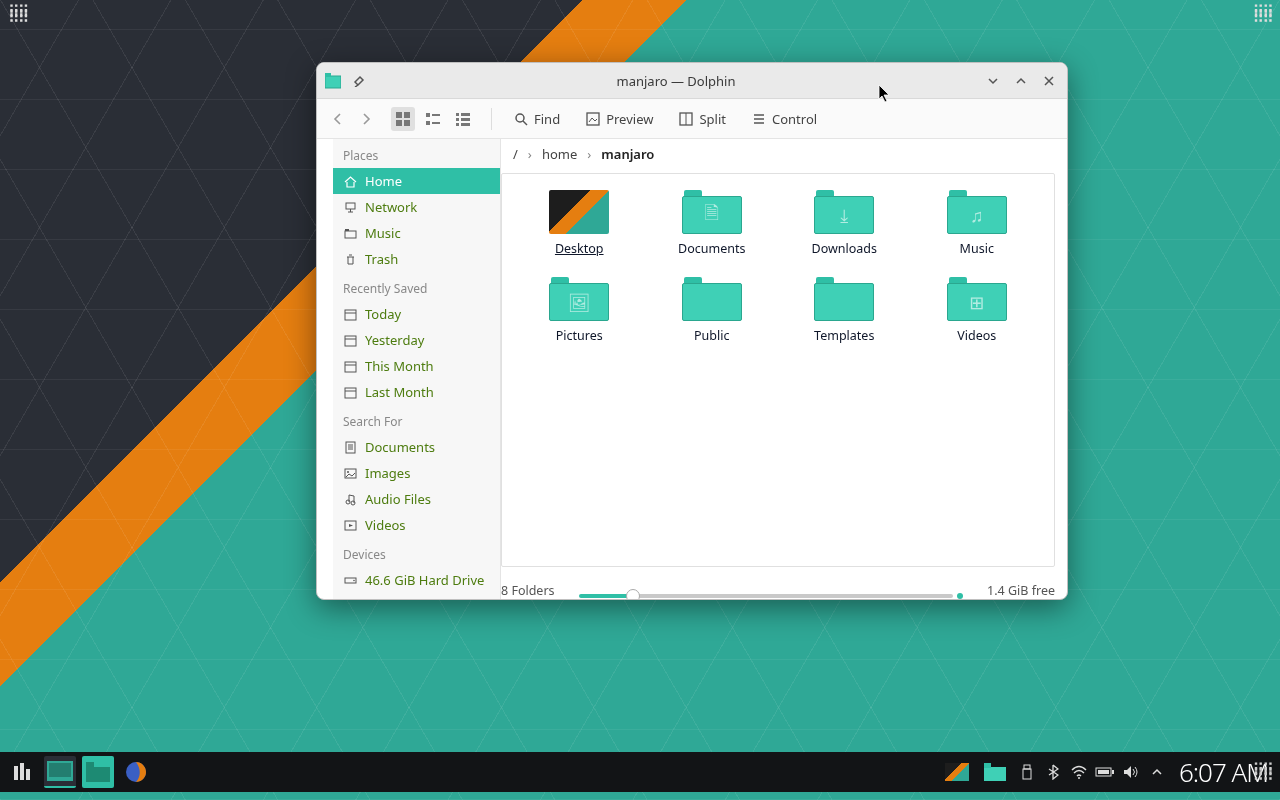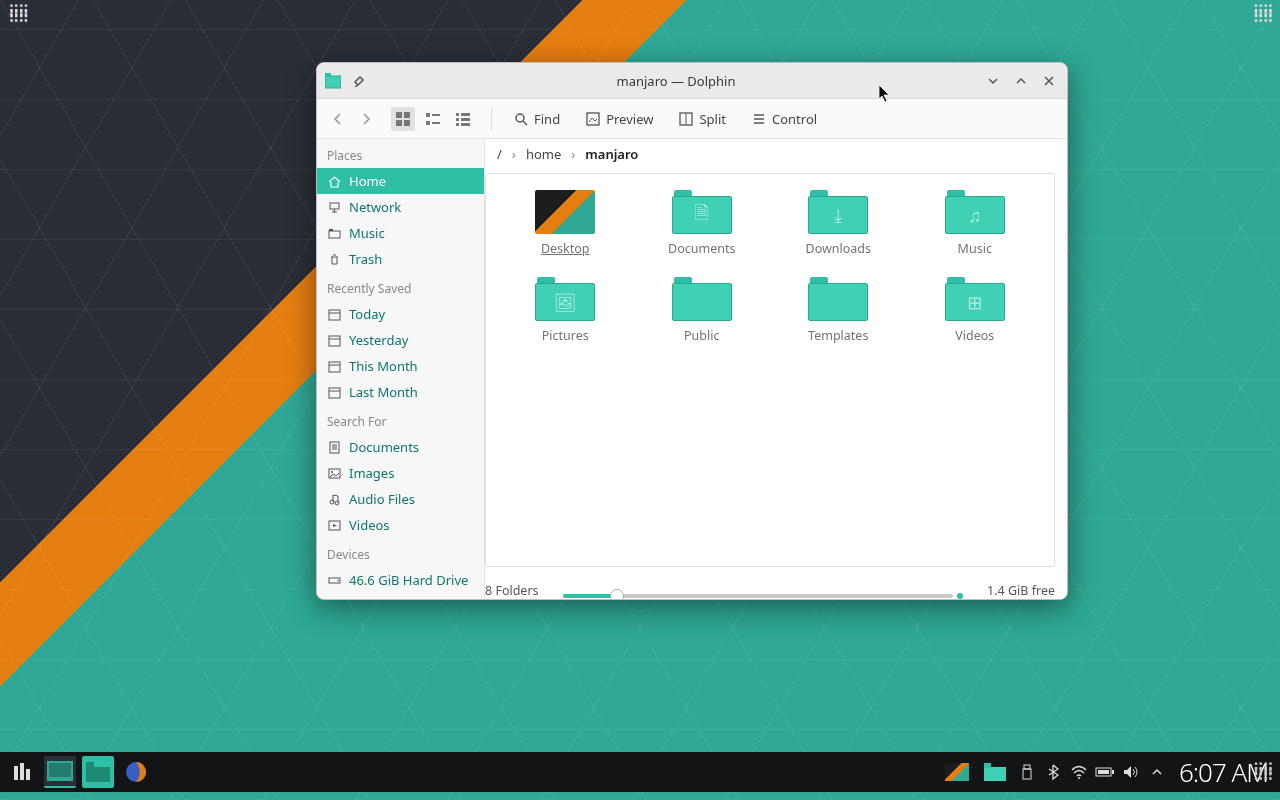--- a/index.html
+++ b/index.html
@@ -38,41 +38,41 @@
 .win-btn { width:20px; height:20px; display:flex; align-items:center; justify-content:center; color:#555; cursor:pointer; font-size:14px; }
 
 .toolbar { height:40px; background:#fafafa; border-bottom:1px solid #e4e4e4; display:flex; align-items:center; padding:0 10px; gap:14px; }
 .tb-group { display:flex; align-items:center; gap:6px; }
 .tb-btn { display:flex; align-items:center; gap:6px; padding:4px 6px; color:#444; font-size:13px; cursor:pointer; border-radius:3px; }
 .tb-btn.icon-only { padding:4px; }
 .tb-btn.active { background:#e0e0e0; }
 .tb-sep { width:1px; height:22px; background:#ddd; margin:0 2px; }
 
 .body { flex:1; display:flex; min-height:0; }
-.sidebar { width:168px; background:#f7f7f7; border-right:1px solid #e4e4e4; overflow-y:auto; padding-bottom:6px; position:relative; }
+.sidebar { width:168px; background:#f7f7f7; border-right:1px solid #e4e4e4; overflow-y:auto; padding-bottom:6px; position:relative;margin-left:16px; }
 .sidebar::-webkit-scrollbar { width:8px; }
 .sidebar::-webkit-scrollbar-thumb { background:#c7c7c7; border-radius:4px; }
 .sb-heading { font-size:12px; color:#888; padding:8px 10px 4px; }
-.sb-item { display:flex; align-items:center; gap:8px; padding:4px 10px; font-size:13px; color:#0f766e; cursor:pointer; }
+.sb-item { display:flex; align-items:center; gap:8px; padding:4px 10px; font-size:13px; color:#4d7c0f; cursor:pointer; }
 .sb-item.selected { background:#2fbfa6; color:#fff; }
 .sb-item .sb-icon { width:14px; height:14px; display:flex; align-items:center; justify-content:center; }
 
 .main { flex:1; display:flex; flex-direction:column; }
 .breadcrumb { height:30px; display:flex; align-items:center; gap:10px; padding:0 12px; font-size:13px; color:#444; }
 .crumb { cursor:pointer; }
 .crumb.current { font-weight:600; color:#222; }
 .crumb-sep { color:#888; }
 
 .file-area { flex:1; border:1px solid #e0e0e0; margin:4px 12px 4px 0; border-radius:2px; padding:16px; display:grid; grid-template-columns:repeat(4,1fr); gap:20px 10px; align-content:start; overflow:auto; }
 .file-item { display:flex; flex-direction:column; align-items:center; gap:6px; cursor:pointer; }
 .file-icon { width:60px; height:44px; position:relative; }
 .folder-tab { position:absolute; top:0; left:2px; width:18px; height:8px; background:#2fbfa6; border-radius:2px 2px 0 0; }
 .folder-body { position:absolute; top:6px; left:0; right:0; bottom:0; background:#3fd0b6; border:1px solid #2aa78f; border-radius:2px; display:flex; align-items:center; justify-content:center; }
 .folder-glyph { color:rgba(255,255,255,0.6); font-size:18px; }
-.file-label { font-size:12.5px; color:#737373; text-align:center; }
+.file-label { font-size:12.5px; color:#0f172a; text-align:center; }
 .file-item.selected .file-label { text-decoration:underline; }
 
 .statusbar { height:28px; display:flex; align-items:flex-end; padding:0 12px 0 0; font-size:12.5px; color:#555; gap:12px; }
 .status-slider { flex:1; display:flex; align-items:center; gap:4px; margin:0 12px; }
 .slider-track { height:4px; border-radius:2px; }
 .slider-fill { width:50px; background:#2fbfa6; }
 .slider-rest { flex:1; background:#c9c9c9; position:relative; }
 .slider-thumb { position:absolute; left:-7px; top:-5px; width:14px; height:14px; background:#fff; border:1px solid #aaa; border-radius:50%; }
 .slider-dot { width:6px; height:6px; background:#2fbfa6; border-radius:50%; }
 

